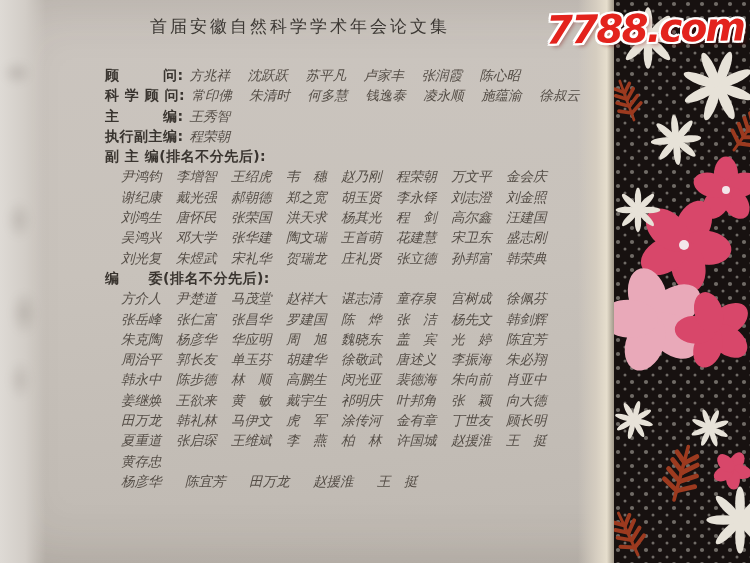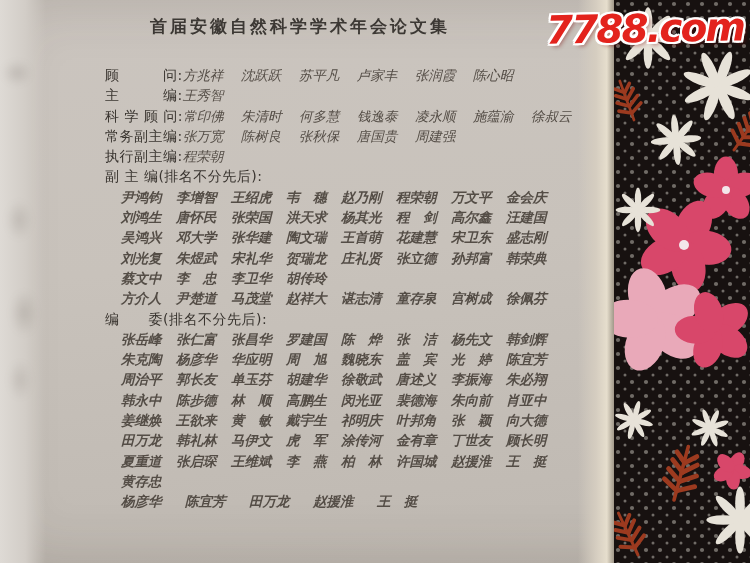--- a/index.html
+++ b/index.html
@@ -22,37 +22,37 @@
   
   .edge-band{
     position:absolute;left:578px;top:0;width:40px;height:563px;
     background:linear-gradient(90deg,rgba(0,0,0,0) 0%,#d5cdc0 45%,#e6decd 72%,#8a8173 96%,#4a4238 100%);
   }
   .fabric{position:absolute;left:614px;top:0;width:136px;height:563px;}
   
   .content{position:absolute;left:0;top:0;width:600px;color:#45403b;}
   .title-block{margin-top:14px;text-align:center;width:600px;}
   .title{
-    font-size:17px;font-weight:bold;letter-spacing:3px;color:#3c3834;
+    font-size:17px;font-weight:normal;letter-spacing:3px;color:#3c3834;
     line-height:25px;font-family:"DejaVu Sans",sans-serif;
   }
   .body{margin-top:26px;margin-left:105px;font-size:14px;}
   .line{height:20.3px;line-height:20.3px;white-space:pre;}
   .role-label,.sec-header{
-    display:inline-block;font-weight:normal;color:#39342f;white-space:pre;
+    display:inline-block;font-weight:bold;color:#39342f;white-space:pre;
     letter-spacing:.5px;
   }
   .role-label{min-width:64px;}
   .cells .cell{
     display:inline-block;white-space:pre;color:#544d46;
     font-family:"DejaVu Serif",serif;font-style:italic;font-size:13.5px;
   }
-  .role-cells{display:inline-block;margin-left:0;}
+  .role-cells{display:inline-block;margin-left:6px;}
   .role-cells .cell{width:58px;}
-  .nrow{padding-left:16px;font-weight:bold;}
+  .nrow{padding-left:16px;}
   .nrow .cell{width:55px;}
   .grow .cell{width:64px;}
   
   .watermark{
     position:absolute;top:6px;right:6px;z-index:5;
     font-family:"DejaVu Sans",sans-serif;font-weight:bold;font-style:italic;
     font-size:39px;letter-spacing:-2px;
     color:#e3231d;
     text-shadow:
       -2px -2px 0 #fff, 2px -2px 0 #fff, -2px 2px 0 #fff, 2px 2px 0 #fff,
@@ -73,34 +73,33 @@
   <div class="ghost g4"></div>
 
   <div class="content">
     <div class="title-block">
       <div class="title">首届安徽自然科学学术年会论文集</div>
     </div>
 
     <div class="body">
 
       <div class="line"><span class="role-label">顾　　　问:</span><span class="cells role-cells"><span class="cell">方兆祥</span><span class="cell">沈跃跃</span><span class="cell">苏平凡</span><span class="cell">卢家丰</span><span class="cell">张润霞</span><span class="cell">陈心昭</span></span></div>
+      <div class="line"><span class="role-label">科 学 顾 问:</span><span class="cells role-cells"><span class="cell">常印佛</span><span class="cell">朱清时</span><span class="cell">何多慧</span><span class="cell">钱逸泰</span><span class="cell">凌永顺</span><span class="cell">施蕴渝</span><span class="cell">徐叔云</span></span></div>
       <div class="line"><span class="role-label">主　　　编:</span><span class="cells role-cells"><span class="cell">王秀智</span></span></div>
-      <div class="line"><span class="role-label">科 学 顾 问:</span><span class="cells role-cells"><span class="cell">常印佛</span><span class="cell">朱清时</span><span class="cell">何多慧</span><span class="cell">钱逸泰</span><span class="cell">凌永顺</span><span class="cell">施蕴渝</span><span class="cell">徐叔云</span></span></div>
-      <div class="line"><span class="role-label">常务副主编:</span><span class="cells role-cells"><span class="cell">张万宽</span><span class="cell">陈树良</span><span class="cell">张秋保</span><span class="cell">唐国贵</span><span class="cell">周建强</span></span></div>
       <div class="line"><span class="role-label">执行副主编:</span><span class="cells role-cells"><span class="cell">程荣朝</span></span></div>
 
       <div class="line"><span class="sec-header">副 主 编(排名不分先后):</span></div>
       <div class="line nrow cells"><span class="cell">尹鸿钧</span><span class="cell">李增智</span><span class="cell">王绍虎</span><span class="cell">韦　穗</span><span class="cell">赵乃刚</span><span class="cell">程荣朝</span><span class="cell">万文平</span><span class="cell">金会庆</span></div>
+      <div class="line nrow cells"><span class="cell">谢纪康</span><span class="cell">戴光强</span><span class="cell">郝朝德</span><span class="cell">郑之宽</span><span class="cell">胡玉贤</span><span class="cell">李永铎</span><span class="cell">刘志澄</span><span class="cell">刘金照</span></div>
       <div class="line nrow cells"><span class="cell">刘鸿生</span><span class="cell">唐怀民</span><span class="cell">张荣国</span><span class="cell">洪天求</span><span class="cell">杨其光</span><span class="cell">程　剑</span><span class="cell">高尔鑫</span><span class="cell">汪建国</span></div>
       <div class="line nrow cells"><span class="cell">吴鸿兴</span><span class="cell">邓大学</span><span class="cell">张华建</span><span class="cell">陶文瑞</span><span class="cell">王首萌</span><span class="cell">花建慧</span><span class="cell">宋卫东</span><span class="cell">盛志刚</span></div>
       <div class="line nrow cells"><span class="cell">刘光复</span><span class="cell">朱煜武</span><span class="cell">宋礼华</span><span class="cell">贺瑞龙</span><span class="cell">庄礼贤</span><span class="cell">张立德</span><span class="cell">孙邦富</span><span class="cell">韩荣典</span></div>
-      <div class="line nrow cells"><span class="cell">蔡文中</span><span class="cell">李　忠</span><span class="cell">李卫华</span><span class="cell">胡传玲</span></div>
 
+      <div class="line"><span class="sec-header">编　　委(排名不分先后):</span></div>
       <div class="line nrow cells"><span class="cell">方介人</span><span class="cell">尹楚道</span><span class="cell">马茂堂</span><span class="cell">赵祥大</span><span class="cell">谌志清</span><span class="cell">童存泉</span><span class="cell">宫树成</span><span class="cell">徐佩芬</span></div>
-      <div class="line"><span class="sec-header">编　　委(排名不分先后):</span></div>
       <div class="line nrow cells"><span class="cell">张岳峰</span><span class="cell">张仁富</span><span class="cell">张昌华</span><span class="cell">罗建国</span><span class="cell">陈　烨</span><span class="cell">张　洁</span><span class="cell">杨先文</span><span class="cell">韩剑辉</span></div>
       <div class="line nrow cells"><span class="cell">朱克陶</span><span class="cell">杨彦华</span><span class="cell">华应明</span><span class="cell">周　旭</span><span class="cell">魏晓东</span><span class="cell">盖　宾</span><span class="cell">光　婷</span><span class="cell">陈宜芳</span></div>
       <div class="line nrow cells"><span class="cell">周治平</span><span class="cell">郭长友</span><span class="cell">单玉芬</span><span class="cell">胡建华</span><span class="cell">徐敬武</span><span class="cell">唐述义</span><span class="cell">李振海</span><span class="cell">朱必翔</span></div>
       <div class="line nrow cells"><span class="cell">韩永中</span><span class="cell">陈步德</span><span class="cell">林　顺</span><span class="cell">高鹏生</span><span class="cell">闵光亚</span><span class="cell">裴德海</span><span class="cell">朱向前</span><span class="cell">肖亚中</span></div>
       <div class="line nrow cells"><span class="cell">姜继焕</span><span class="cell">王欲来</span><span class="cell">黄　敏</span><span class="cell">戴宇生</span><span class="cell">祁明庆</span><span class="cell">叶邦角</span><span class="cell">张　颖</span><span class="cell">向大德</span></div>
       <div class="line nrow cells"><span class="cell">田万龙</span><span class="cell">韩礼林</span><span class="cell">马伊文</span><span class="cell">虎　军</span><span class="cell">涂传河</span><span class="cell">金有章</span><span class="cell">丁世友</span><span class="cell">顾长明</span></div>
       <div class="line nrow cells"><span class="cell">夏重道</span><span class="cell">张启琛</span><span class="cell">王维斌</span><span class="cell">李　燕</span><span class="cell">柏　林</span><span class="cell">许国城</span><span class="cell">赵援淮</span><span class="cell">王　挺</span></div>
       <div class="line nrow cells"><span class="cell">黄存忠</span></div>
 
       <div class="line nrow cells grow"><span class="cell">杨彦华</span><span class="cell">陈宜芳</span><span class="cell">田万龙</span><span class="cell">赵援淮</span><span class="cell">王　挺</span></div>

